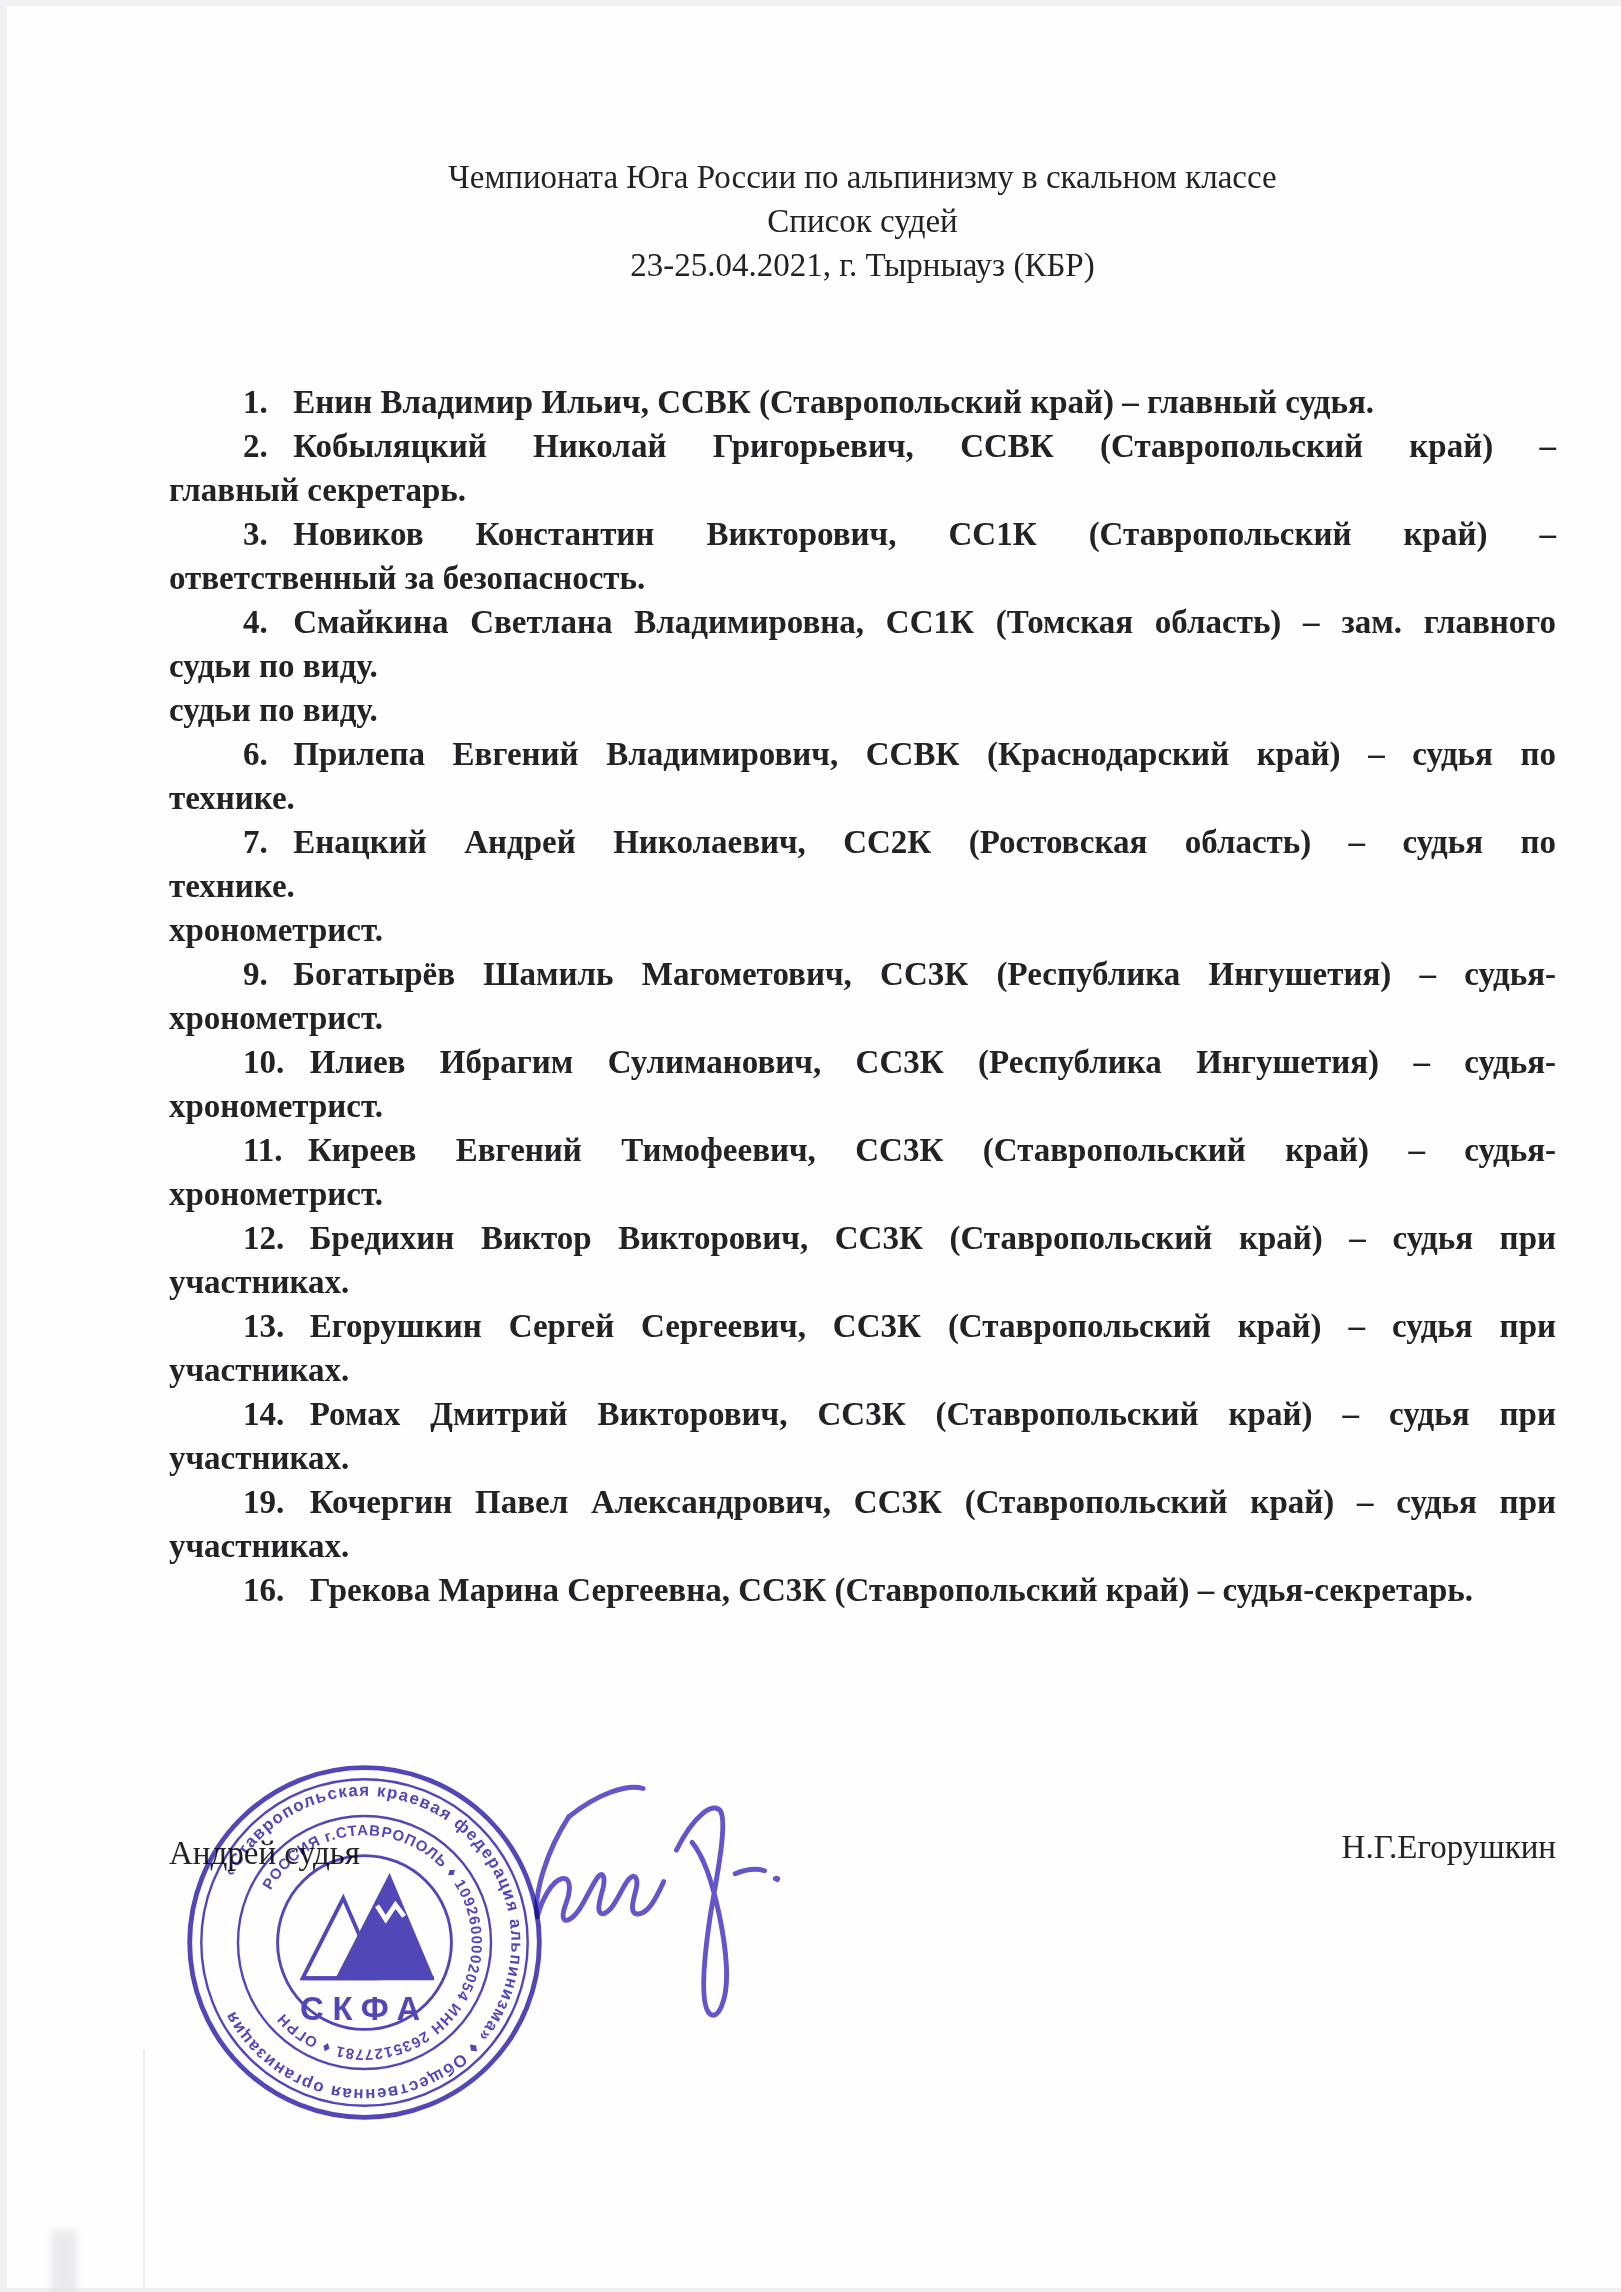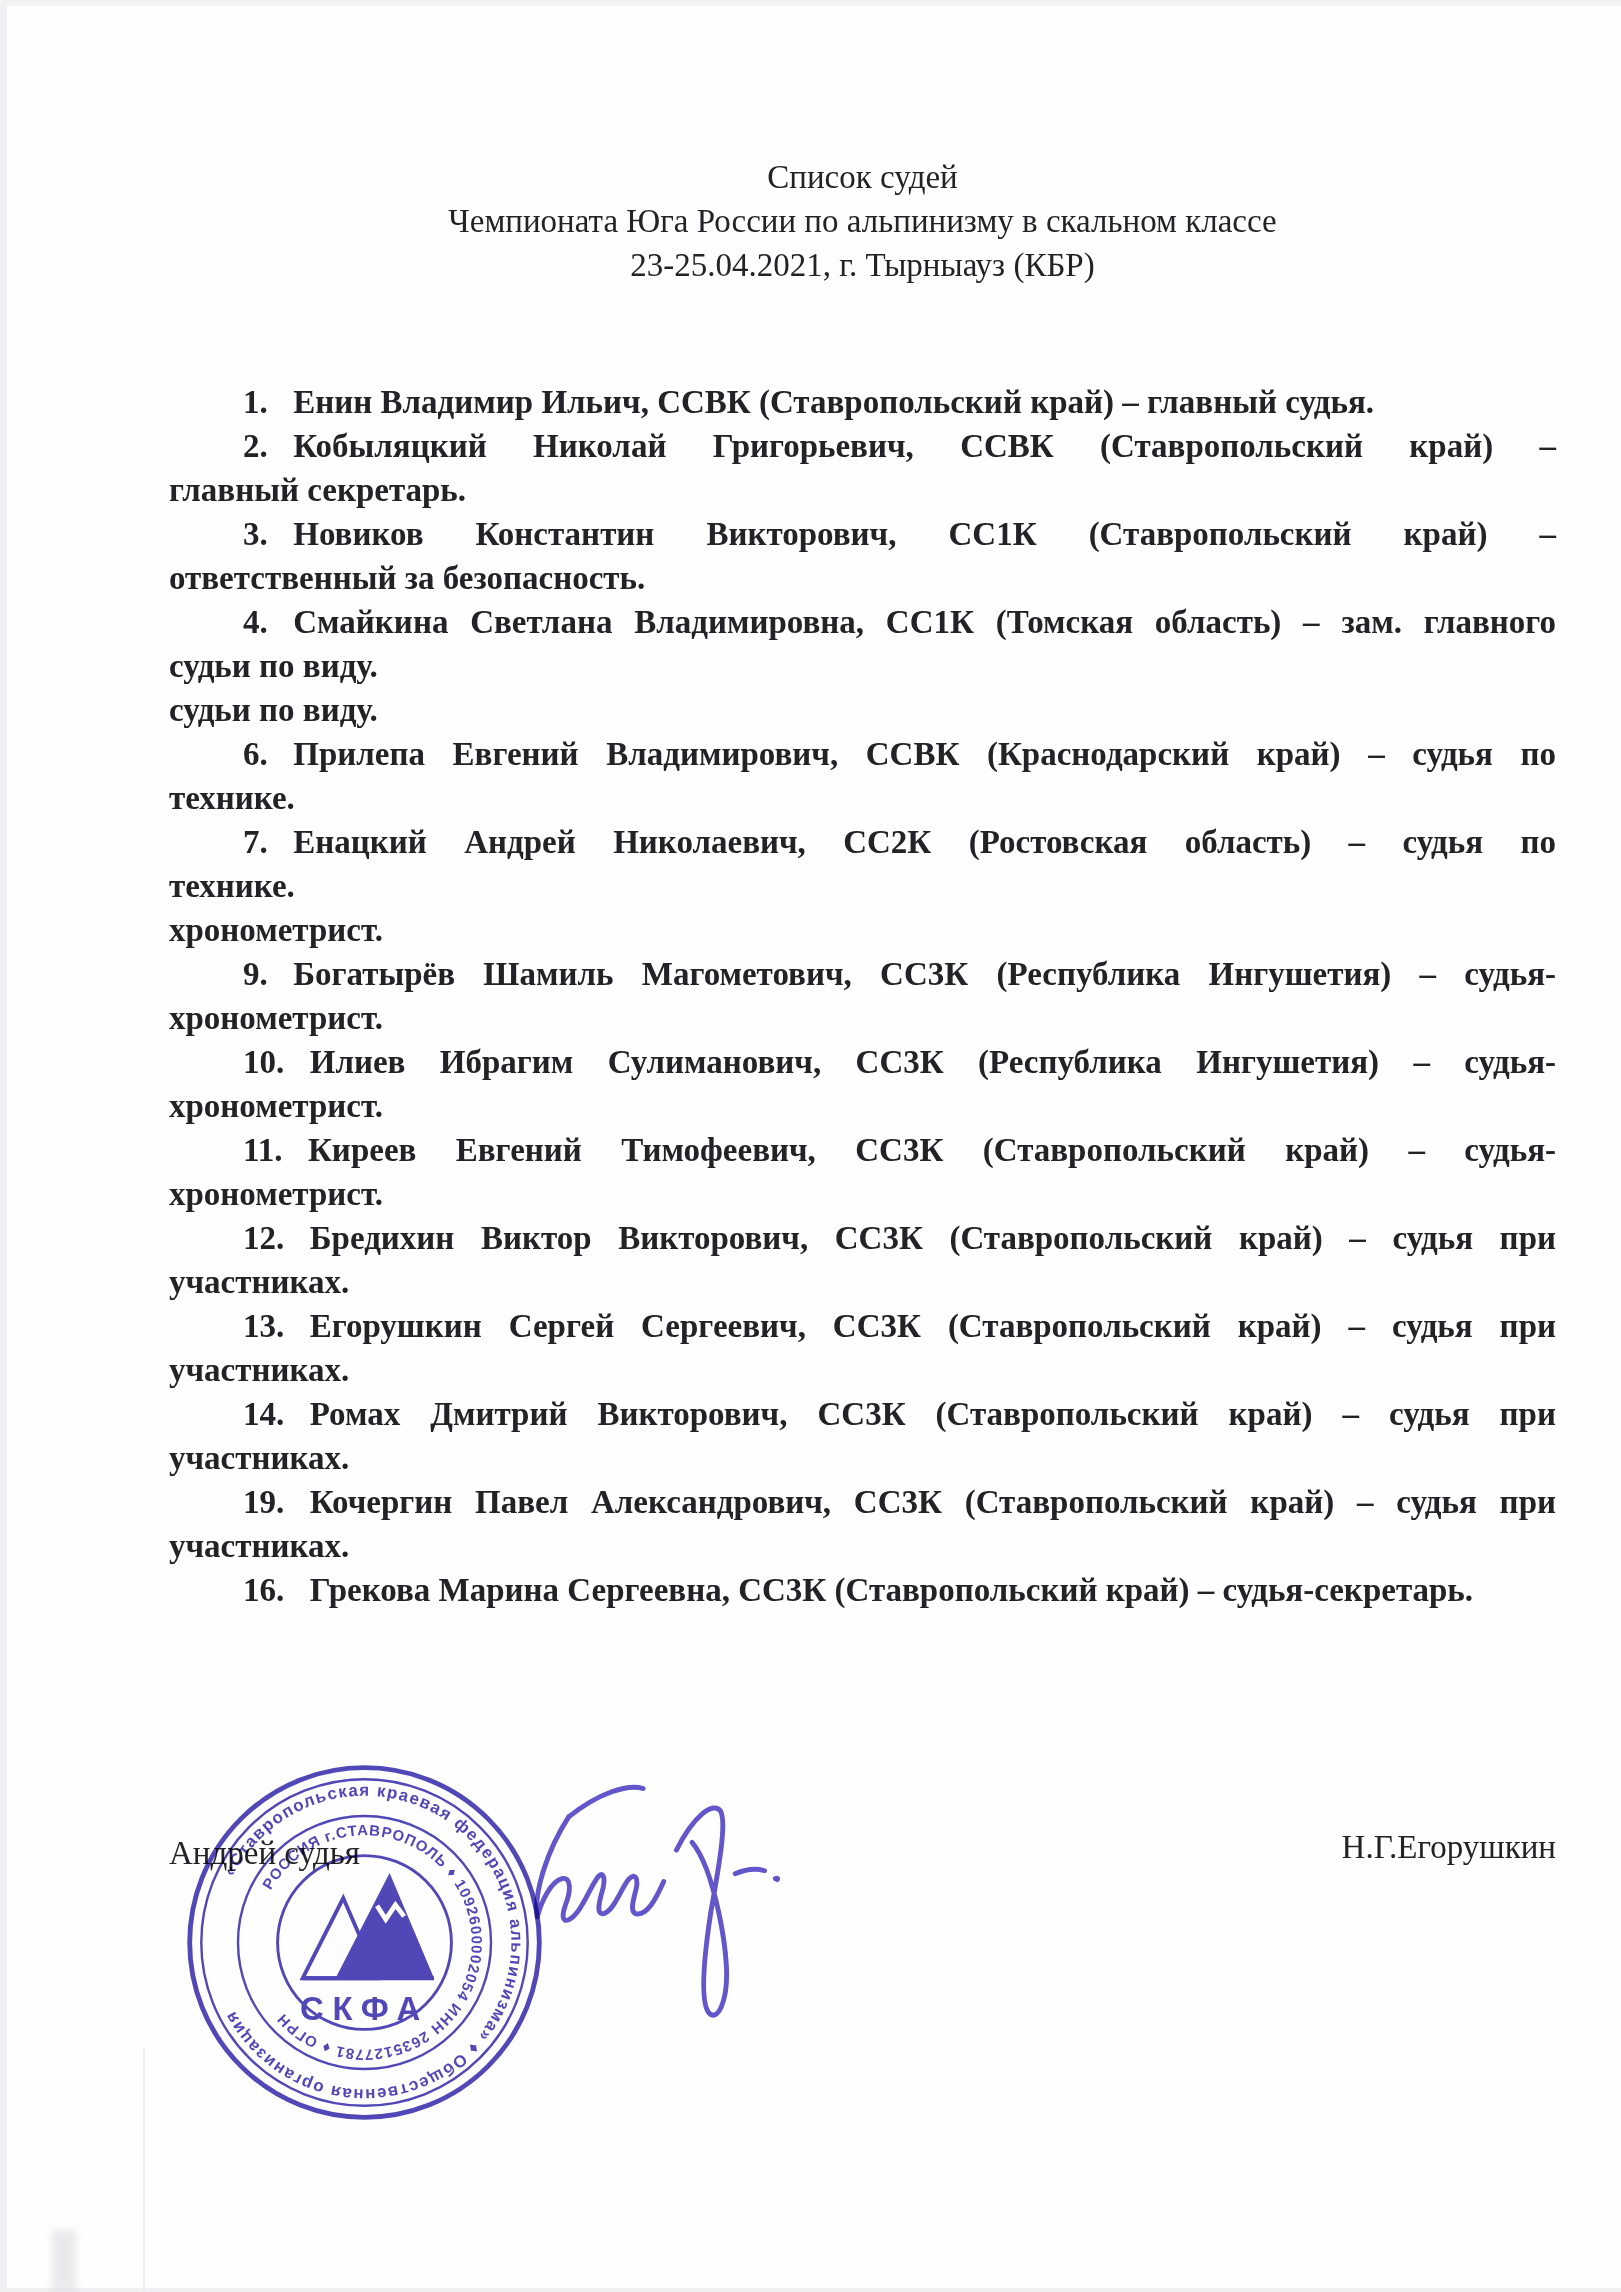--- a/index.html
+++ b/index.html
@@ -54,22 +54,22 @@
 
 <div class="page">
 
   <div class="edge-left"></div>
   <div class="edge-top"></div>
   <div class="edge-bottom"></div>
   <div class="fold-line"></div>
   <div class="smudge-bl"></div>
 
   <div class="title">
+      <div>Чемпионата Юга России по альпинизму в скальном классе</div>
       <div>Список судей</div>
-      <div>Чемпионата Юга России по альпинизму в скальном классе</div>
       <div>23-25.04.2021, г. Тырныауз (КБР)</div>
     </div>
 
   <div class="judges">
       <div class="judge">
         <div class="jline first"><span class="num">1.</span>Енин Владимир Ильич, ССВК (Ставропольский край) – главный судья.</div>
       </div>
       <div class="judge">
         <div class="jline first stretch"><span class="num">2.</span>Кобыляцкий Николай Григорьевич, ССВК (Ставропольский край) –</div>
         <div class="jline">главный секретарь.</div>

